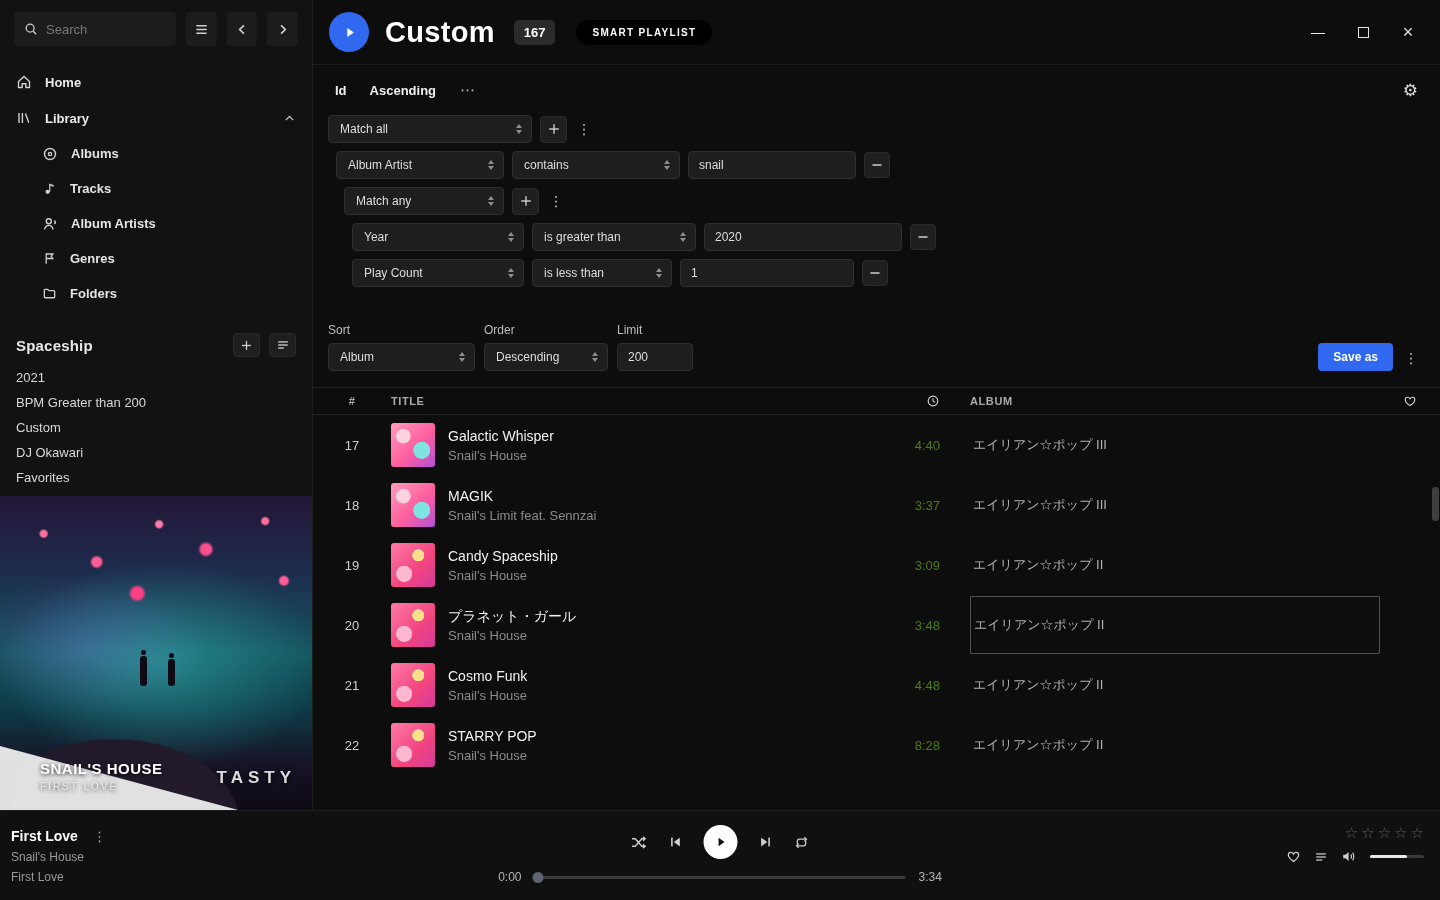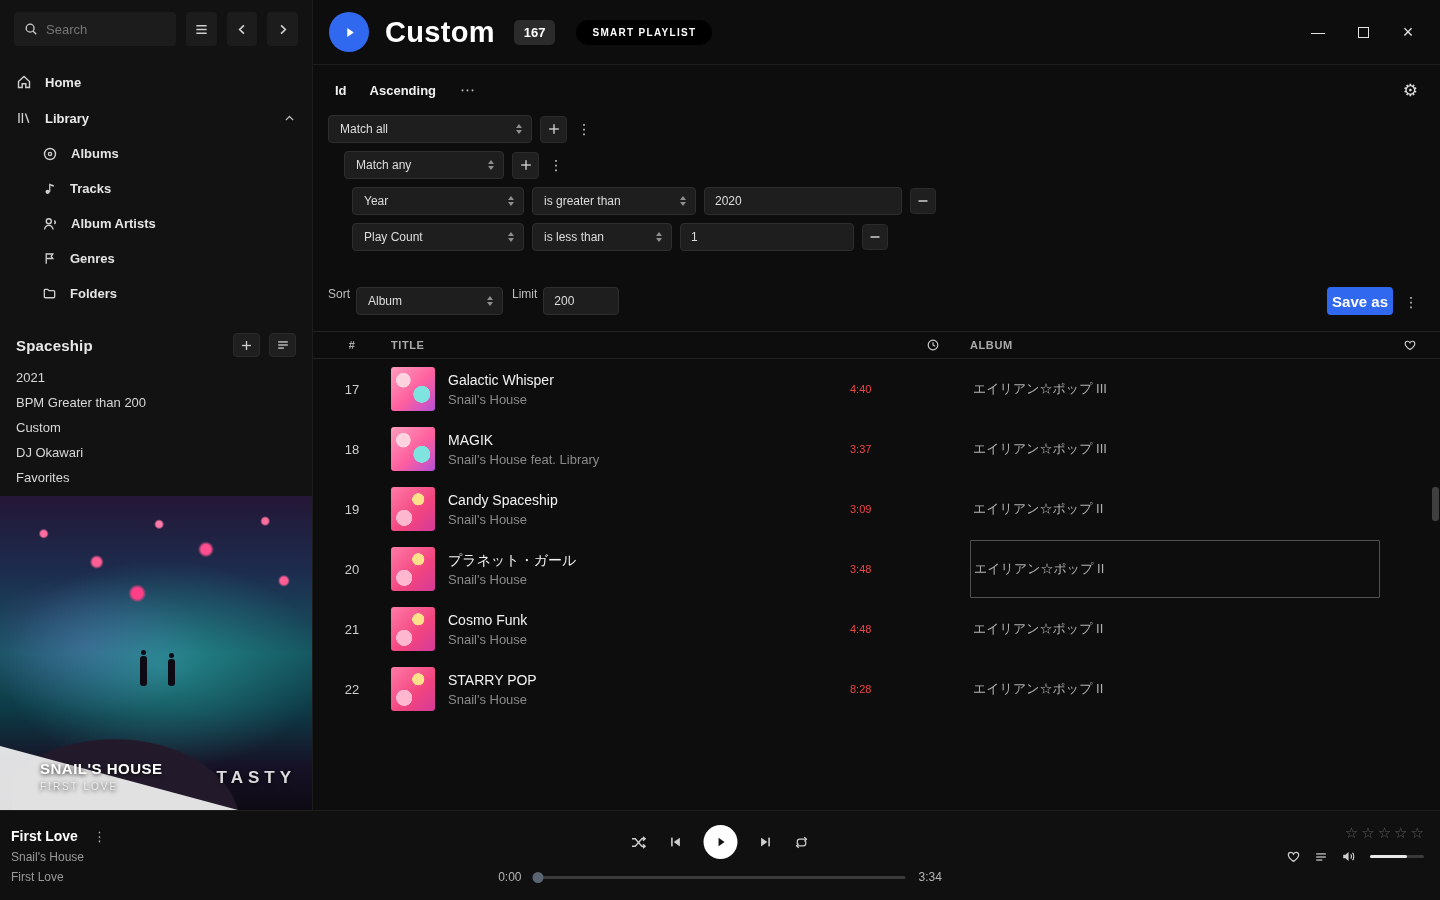--- a/index.html
+++ b/index.html
@@ -99,24 +99,24 @@
   .qe-input{height:28px;background:#1e1e1e;border:1px solid #2e2e2e;border-radius:4px;color:#dedede;
     font-size:12px;padding:0 10px;outline:none;font-family:"Liberation Sans",sans-serif}
   .icon-btn{width:27px;height:27px;background:#1f1f1f;border:1px solid #2b2b2b;border-radius:4px;
     color:#e8e8e8;display:flex;align-items:center;justify-content:center}
   .dots-btn{width:18px;height:27px;background:transparent;border:0;color:#cfcfcf;font-size:14px;
     display:flex;align-items:center;justify-content:center}
   .remove-btn{width:26px;height:26px;background:#1f1f1f;border:1px solid #2b2b2b;border-radius:4px;
     color:#dedede;display:flex;align-items:center;justify-content:center}
 
   .sort-row{display:flex;align-items:flex-end;padding:28px 20px 0 15px;gap:9px}
-  .sort-group{display:flex;flex-direction:row;gap:6px}
+  .sort-group{display:flex;flex-direction:column;gap:6px}
   .sort-label{font-size:12px;color:#bdbdbd}
   .save-btn{margin-left:auto;height:28px;background:var(--accent,#3069f0);color:#fff;border:0;
-    border-radius:4px;font-size:15px;font-weight:700;padding:0 5px;font-family:"Liberation Sans",sans-serif}
+    border-radius:4px;font-size:12px;font-weight:700;padding:0 15px;font-family:"Liberation Sans",sans-serif}
 
   
   .table{margin-top:16px}
   .t-grid{display:grid;grid-template-columns:78px 459px 90px 30px 410px 60px;align-items:center}
   .t-head{height:28px;border-top:1px solid #232323;border-bottom:1px solid #232323;
     font-size:11px;color:#ababab;letter-spacing:.6px;font-weight:700}
   .th-num{text-align:center}
   .th-dur{display:flex;justify-content:flex-end;color:#ababab}
   .th-fav{display:flex;justify-content:center;color:#ababab}
   .t-row{height:60px}
@@ -126,21 +126,21 @@
   .thumb.a{background:
     radial-gradient(circle at 28% 30%, #ffd2e0 0 16%, rgba(255,210,224,0) 17%),
     radial-gradient(circle at 70% 62%, #7fe3e0 0 20%, rgba(127,227,224,0) 21%),
     linear-gradient(135deg,#ff9cbd,#ff5f9e 55%,#b44fd8)}
   .thumb.b{background:
     radial-gradient(circle at 62% 28%, #ffe08a 0 14%, rgba(255,224,138,0) 15%),
     radial-gradient(circle at 30% 70%, #ffb7d0 0 18%, rgba(255,183,208,0) 19%),
     linear-gradient(135deg,#ff7aa6,#f2447f 60%,#d43a9a)}
   .t-title{font-size:14px;color:#f2f2f2;font-weight:500;line-height:1.5;white-space:nowrap}
   .t-artist{font-size:13px;color:#8b8b8b;line-height:1.35;white-space:nowrap}
-  .t-dur{font-size:11px;color:#ef4444}
+  .t-dur{text-align:right;font-size:13px;color:#4d7c0f}
   .t-album{font-size:13px;color:#b2b2b2;padding-left:3px;white-space:nowrap}
   .t-album.focused{border:1px solid #515151;height:58px;display:flex;align-items:center;border-radius:1px}
   .scroll-thumb{position:absolute;right:1px;top:487px;width:7px;height:34px;background:#3f3f3f;border-radius:3px}
 
   
   .player{position:absolute;left:0;right:0;bottom:0;height:90px;background:#101010;
     border-top:1px solid #1e1e1e}
   .p-left{position:absolute;left:11px;top:17px}
   .p-track-line{display:flex;align-items:center;gap:15px}
   .p-track{font-size:14px;font-weight:700;color:#fff}
@@ -375,20 +375,44 @@
           <span class="icon" data-interactable="false">
             <svg viewBox="0 0 16 16" width="14" height="14" stroke="currentColor" stroke-width="1.6">
                 <line x1="8" y1="2.5" x2="8" y2="13.5"></line>
                 <line x1="2.5" y1="8" x2="13.5" y2="8"></line>
               </svg>
           </span>
         </button>
         <button class="dots-btn" data-interactable="true">⋮</button>
       </div>
 
+      <div class="qe-row ind1" data-interactable="false">
+        <div class="select" style="width:168px" data-interactable="true">
+          <span class="lbl" data-interactable="false">Album Artist</span>
+          <span class="updown" data-interactable="false">
+              <i class="up"></i>
+              <i class="down"></i>
+            </span>
+        </div>
+        <div class="select" style="width:168px" data-interactable="true">
+          <span class="lbl" data-interactable="false">contains</span>
+          <span class="updown" data-interactable="false">
+              <i class="up"></i>
+              <i class="down"></i>
+            </span>
+        </div>
+        <input class="qe-input" style="width: 168px;" data-interactable="true" value="snail">
+        <button class="remove-btn" data-interactable="true">
+          <span class="icon" data-interactable="false">
+            <svg viewBox="0 0 12 12" width="12" height="12" stroke="currentColor" stroke-width="1.5">
+                <line x1="1.5" y1="6" x2="10.5" y2="6"></line>
+              </svg>
+          </span>
+        </button>
+      </div>
 
       <div class="qe-row ind2" data-interactable="false">
         <div class="select" style="width:160px" data-interactable="true">
           <span class="lbl" data-interactable="false">Match any</span>
           <span class="updown" data-interactable="false">
               <i class="up"></i>
               <i class="down"></i>
             </span>
         </div>
         <button class="icon-btn" data-interactable="true">
@@ -457,20 +481,30 @@
           <span class="sort-label" data-interactable="false">Sort</span>
           <div class="select" style="width:147px" data-interactable="true">
             <span class="lbl" data-interactable="false">Album</span>
             <span class="updown" data-interactable="false">
                 <i class="up"></i>
                 <i class="down"></i>
               </span>
           </div>
         </div>
         <div class="sort-group">
+          <span class="sort-label" data-interactable="false">Order</span>
+          <div class="select" style="width:124px" data-interactable="true">
+            <span class="lbl" data-interactable="false">Descending</span>
+            <span class="updown" data-interactable="false">
+                <i class="up"></i>
+                <i class="down"></i>
+              </span>
+          </div>
+        </div>
+        <div class="sort-group">
           <span class="sort-label" data-interactable="false">Limit</span>
           <input class="qe-input" style="width: 76px;" data-interactable="true" value="200">
         </div>
         <button class="save-btn" data-interactable="true">Save as</button>
         <button class="dots-btn" data-interactable="true">⋮</button>
       </div>
     </section>
 
     <div class="table" data-interactable="false">
       <div class="t-grid t-head" data-interactable="false">
@@ -509,21 +543,21 @@
         <div class="t-album" data-interactable="true">エイリアン☆ポップ III</div>
         <div></div>
       </div>
 
       <div class="t-grid t-row" data-interactable="true">
         <div class="t-num" data-interactable="false">18</div>
         <div class="t-main">
           <div class="thumb a" data-interactable="false"></div>
           <div>
             <div class="t-title" data-interactable="false">MAGIK</div>
-            <div class="t-artist" data-interactable="false">Snail's House feat. Library</div>
+            <div class="t-artist" data-interactable="false">Snail's Limit feat. Sennzai</div>
           </div>
         </div>
         <div class="t-dur" data-interactable="false">3:37</div>
         <div></div>
         <div class="t-album" data-interactable="true">エイリアン☆ポップ III</div>
         <div></div>
       </div>
 
       <div class="t-grid t-row" data-interactable="true">
         <div class="t-num" data-interactable="false">19</div>

